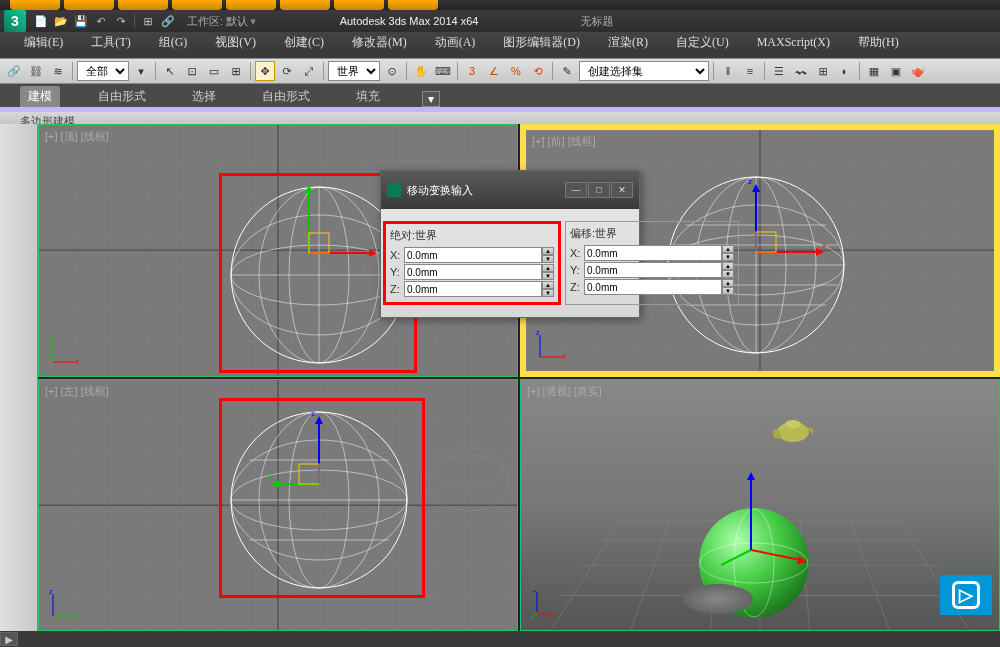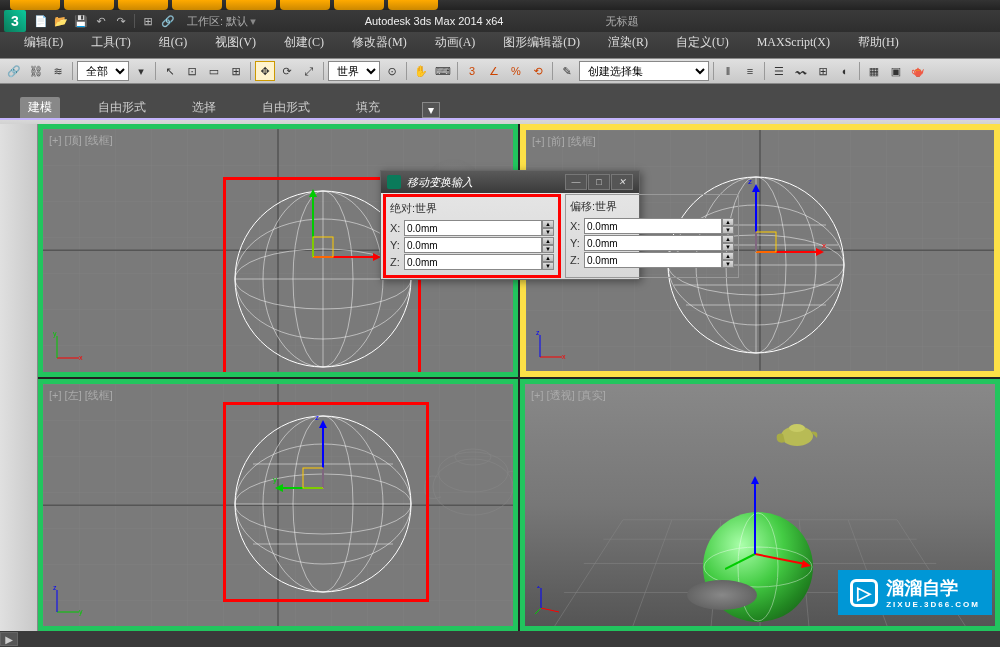--- a/index.html
+++ b/index.html
@@ -6,58 +6,58 @@
     body { width: 1000px; height: 647px; background: #4a4a4a; overflow: hidden; position: relative; }
     
     .tab-strip { height: 10px; background: linear-gradient(#333, #222); display: flex; gap: 4px; padding: 0 10px; }
     .tab-stub { width: 50px; height: 10px; background: linear-gradient(#ffaa00, #cc8800); border-radius: 0 0 4px 4px; }
     
     .qat { height: 22px; background: linear-gradient(#3a3a3a, #2e2e2e); display: flex; align-items: center; padding: 0 4px; gap: 2px; font-size: 11px; color: #ccc; }
     .app-icon { width: 22px; height: 22px; background: linear-gradient(45deg, #0a7a5a, #0cc99c); display: flex; align-items: center; justify-content: center; color: white; font-weight: bold; font-size: 14px; border-radius: 2px; margin-right: 4px; }
     .qat-btn { width: 18px; height: 18px; display: flex; align-items: center; justify-content: center; color: #bbb; cursor: pointer; }
     .qat-sep { width: 1px; height: 14px; background: #555; margin: 0 2px; }
     .workspace-label { color: #aaa; margin-left: 8px; }
-    .app-title { color: #eee; margin-left: 107px; }
+    .app-title { color: #eee; margin-left: 82px; }
     .doc-title { color: #aaa; margin-left: 100px; }
     .search-box { margin-left: auto; background: #222; border: 1px solid #555; padding: 1px 6px; width: 180px; color: #0a7a5a; font-style: italic; }
     
     .menubar { height: 20px; background: linear-gradient(#444, #3a3a3a); display: flex; align-items: center; padding: 0 20px; gap: 20px; font-size: 12px; color: #ddd; }
     .menu-item { cursor: pointer; padding: 2px 4px; font-family: Liberation Serif, serif; }
     
     .spacer { height: 6px; background: #3a3a3a; }
     
     .toolbar { height: 26px; background: linear-gradient(#e0e0e0, #c8c8c8); border-top: 1px solid #888; border-bottom: 1px solid #888; display: flex; align-items: center; padding: 0 4px; gap: 2px; font-size: 11px; }
     .tb-btn { width: 20px; height: 20px; border: 1px solid transparent; display: flex; align-items: center; justify-content: center; cursor: pointer; background: transparent; color: #333; }
     .tb-sep { width: 1px; height: 18px; background: #999; margin: 0 2px; }
     .tb-dropdown { height: 20px; background: white; border: 1px solid #888; padding: 0 4px; font-size: 11px; }
     .tb-dropdown.wide { width: 130px; }
     
-    .ribbon-tabs { height: 36px; background: #4a4a4a; display: flex; align-items: flex-end; padding: 0 20px; gap: 30px; font-size: 12px; color: #ccc; border-bottom: 2px solid #c4b5fd; }
+    .ribbon-tabs { height: 28px; background: #4a4a4a; display: flex; align-items: flex-end; padding: 0 20px; gap: 30px; font-size: 12px; color: #ccc; border-bottom: 5px solid #c4b5fd; }
     .ribbon-tab { padding: 2px 8px; cursor: pointer; }
     .ribbon-tab.active { background: #888; color: white; border-radius: 2px 2px 0 0; }
     .ribbon-expand { width: 18px; height: 16px; border: 1px solid #888; background: #555; display: flex; align-items: center; justify-content: center; color: white; cursor: pointer; margin-left: 4px; }
     
     .sub-ribbon { height: 20px; background: linear-gradient(#d8d8d8, #bababa); border-bottom: 1px solid #888; padding: 2px 20px; font-size: 11px; color: #444; }
     
     .viewport-area { position: absolute; top: 124px; left: 38px; right: 0; bottom: 16px; display: grid; grid-template-columns: 1fr 1fr; grid-template-rows: 1fr 1fr; gap: 2px; background: #222; }
     
-    .viewport { background: #7a7a7a; position: relative; border: 5px solid #22c55e; overflow: hidden; }
+    .viewport { background: #7a7a7a; position: relative; border: 1px solid #22c55e; overflow: hidden; }
     .viewport.active { border: 6px solid #fde047; }
     .vp-label { position: absolute; top: 4px; left: 6px; font-size: 11px; color: #aaa; z-index: 5; }
     .axis-gizmo { position: absolute; bottom: 10px; left: 10px; width: 30px; height: 30px; z-index: 5; }
     .highlight-box { position: absolute; border: 3px solid #ff0000; pointer-events: none; z-index: 4; }
     
     .left-toolbar { position: absolute; left: 0; top: 124px; bottom: 16px; width: 38px; background: linear-gradient(90deg, #e0e0e0, #c8c8c8); border-right: 1px solid #888; display: flex; flex-direction: column; align-items: center; padding: 4px 0; gap: 2px; }
     
     .dialog { position: absolute; top: 170px; left: 380px; width: 260px; background: linear-gradient(#e8e8e8, #d8d8d8); border: 1px solid #666; box-shadow: 2px 2px 8px rgba(0,0,0,0.4); z-index: 100; }
-    .dialog-title { height: 22px; background: linear-gradient(#5a5a5a, #3a3a3a); color: white; font-size: 11px; display: flex; align-items: center; padding: 0 6px; font-style: italic; }
+    .dialog-title { height: 38px; background: linear-gradient(#5a5a5a, #3a3a3a); color: white; font-size: 11px; display: flex; align-items: center; padding: 0 6px; }
     .dialog-title-icon { width: 14px; height: 14px; background: #0a7a5a; margin-right: 6px; border-radius: 2px; }
     .dialog-controls { margin-left: auto; display: flex; gap: 1px; }
     .dialog-ctrl { width: 22px; height: 16px; background: #555; border: 1px solid #777; color: #ddd; display: flex; align-items: center; justify-content: center; font-size: 9px; cursor: pointer; }
-    .dialog-body { display: flex; padding: 1px 2px; gap: 4px; }
+    .dialog-body { display: flex; padding: 12px 2px; gap: 4px; }
     .dialog-col { flex: 1; border: 1px solid #999; padding: 4px; }
     .dialog-col.hl { border: 3px solid #ff0000; }
     .col-label { font-size: 11px; color: #333; margin-bottom: 4px; }
     .spinner-row { display: flex; align-items: center; margin: 1px 0; font-size: 11px; }
     .spinner-label { width: 14px; color: #333; }
     .spinner-input { flex: 1; height: 16px; background: white; border: 1px solid #888; font-size: 10px; padding: 0 2px; }
     .spinner-arrows { width: 12px; display: flex; flex-direction: column; }
     .spinner-arrow { height: 8px; background: linear-gradient(#ddd, #bbb); border: 1px solid #888; font-size: 6px; display: flex; align-items: center; justify-content: center; cursor: pointer; }
     
     .watermark { position: absolute; bottom: 32px; right: 8px; background: #0097d6; color: white; padding: 6px 12px; font-size: 18px; font-weight: bold; display: flex; align-items: center; gap: 8px; z-index: 50; }
@@ -408,21 +408,17 @@
             <div class="spinner-arrow">▲</div>
             <div class="spinner-arrow">▼</div>
           </div>
         </div>
     </div>
   </div>
 </div>
 
 <div class="watermark">
   <div class="watermark-icon">▷</div>
-  <div>
-    <div>溜溜自学</div>
-    <div class="watermark-sub">ZIXUE.3D66.COM</div>
-  </div>
 </div>
 
 <div class="statusbar">
   <div class="sb-btn">▶</div>
 </div>
 
 </body></html>

